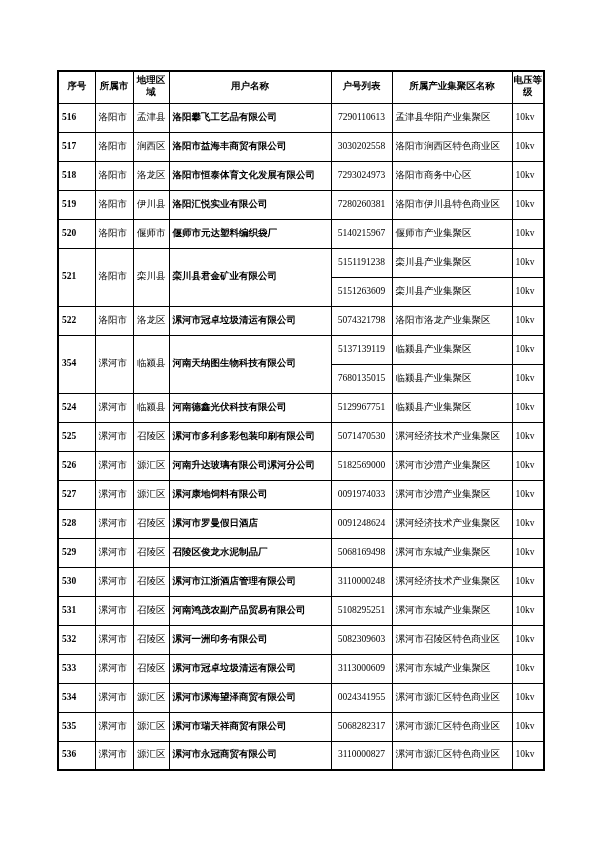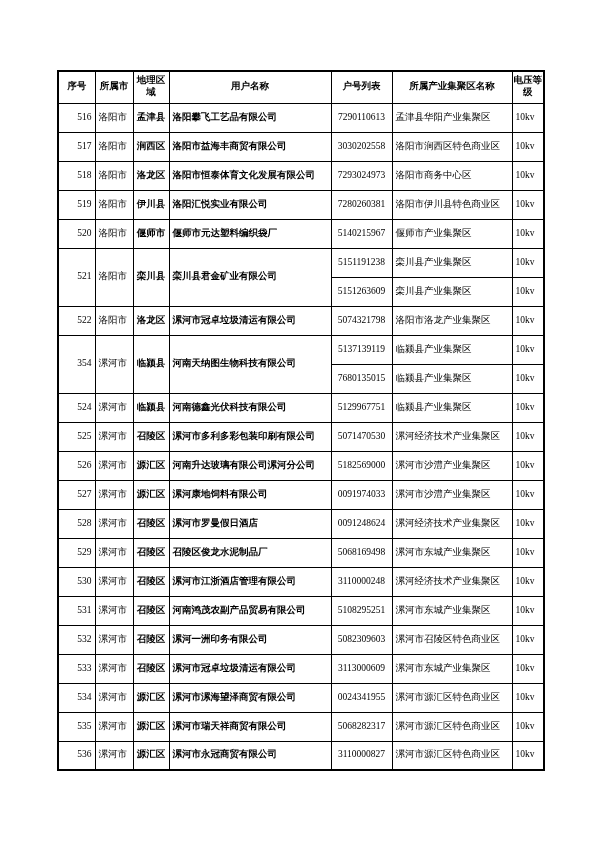--- a/index.html
+++ b/index.html
@@ -34,23 +34,23 @@
     word-break: break-all;
   }
   table.user-table thead th {
     font-weight: bold;
     text-align: center;
     vertical-align: middle;
     height: 32px;
     padding: 1px 1px;
   }
   table.user-table tbody td { height: 29px; vertical-align: middle; }
-  td.c-no      { text-align: right; }
+  td.c-no      { text-align: left; font-weight: bold; }
   td.c-city    { text-align: left; font-family: Liberation Serif, serif; }
-  td.c-region  { text-align: center; font-weight: bold; }
+  td.c-region  { text-align: right; }
   td.c-user    { text-align: left; vertical-align: top; padding-top: 2px; font-weight: bold; }
   td.c-account { text-align: center; }
   td.c-cluster { text-align: left; margin-left: 40px; }
   td.c-volt    { text-align: left; }
 </style>
 </head>
 <body>
 
 <div class="page">
   <table class="user-table">

